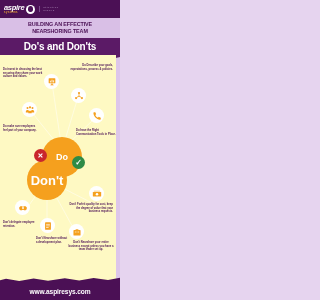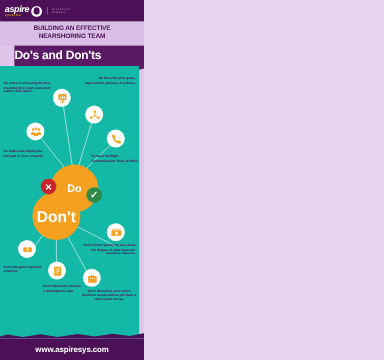--- a/index.html
+++ b/index.html
@@ -48,30 +48,30 @@
     position:absolute; left:0; top:18px; width:120px; height:20px;
     background:#d9bfe6; display:flex; flex-direction:column;
     align-items:center; justify-content:center;
   }
   .title-band .tl {
     font-size:5.4px; font-weight:bold; color:#4b1055;
     letter-spacing:-0.1px; line-height:1.35; text-align:center;
   }
   .subtitle-band {
     position:absolute; left:0; top:38px; width:120px; height:17px;
-    background:#5b1a66; display:flex; align-items:center; justify-content:flex-start;margin-left:12px;
+    background:#5b1a66; display:flex; align-items:center; justify-content:center;
   }
   .subtitle-band .st {
     font-size:10px; font-weight:bold; color:#ffffff; letter-spacing:-0.2px;
   }
 
   
   .body-area {
     position:absolute; left:0; top:55px; width:116px; height:227px;
-    background:#14b8a6;
+    background:#fef9c3;
   }
   .wave-top {
     position:absolute; left:0; top:55px; width:120px; height:6px;
     background:#5b1a66;
     clip-path:polygon(0 0,100% 0,100% 35%,92% 72%,80% 42%,68% 80%,55% 45%,
       42% 85%,30% 50%,18% 88%,8% 52%,0 80%);
   }
 
   svg.connectors { position:absolute; left:0; top:0; width:120px; height:227px; }
 

